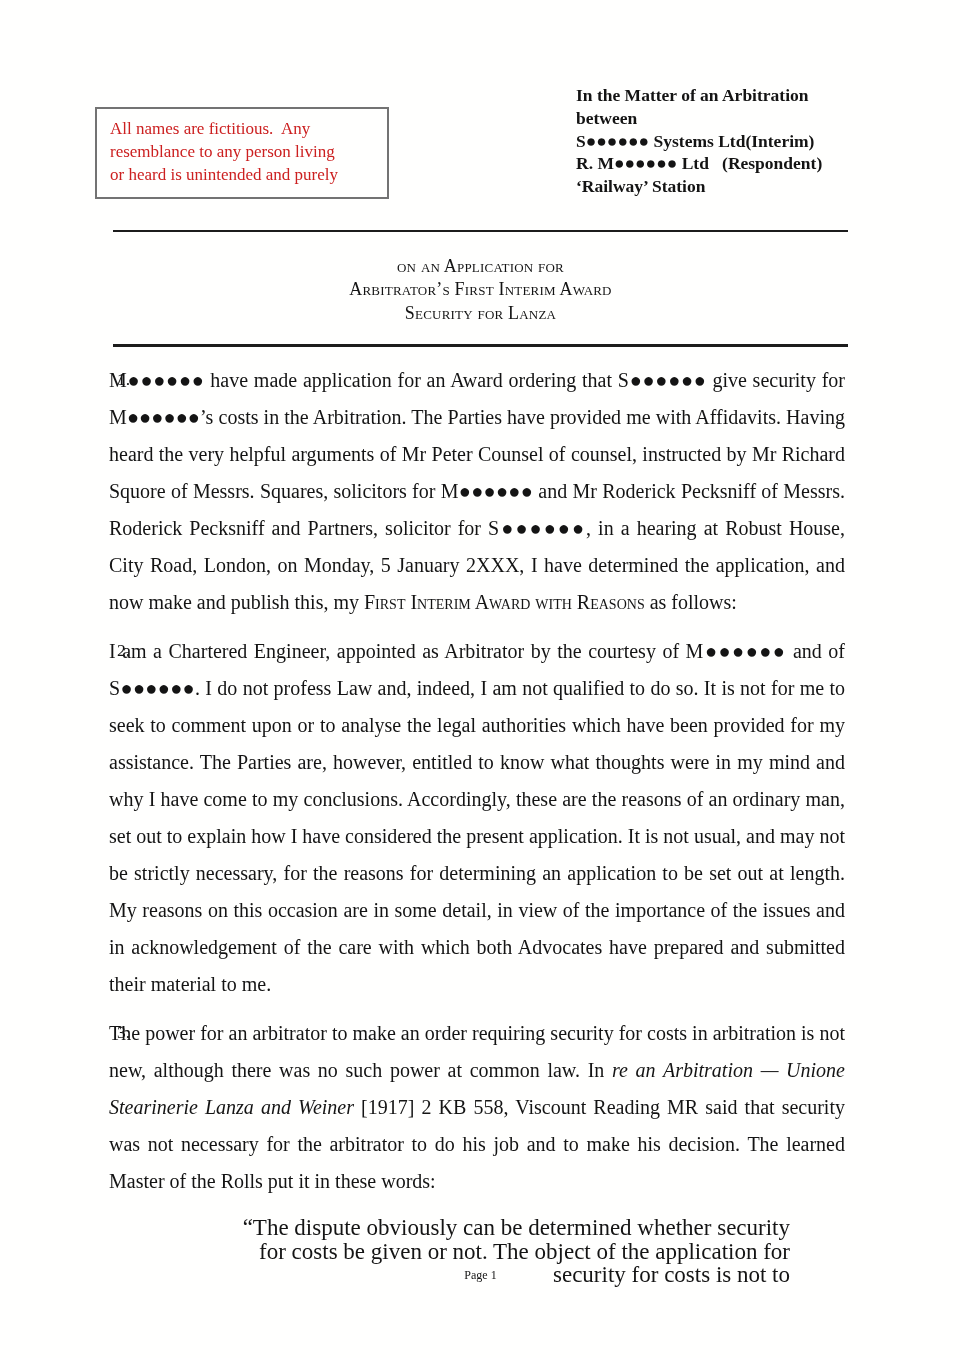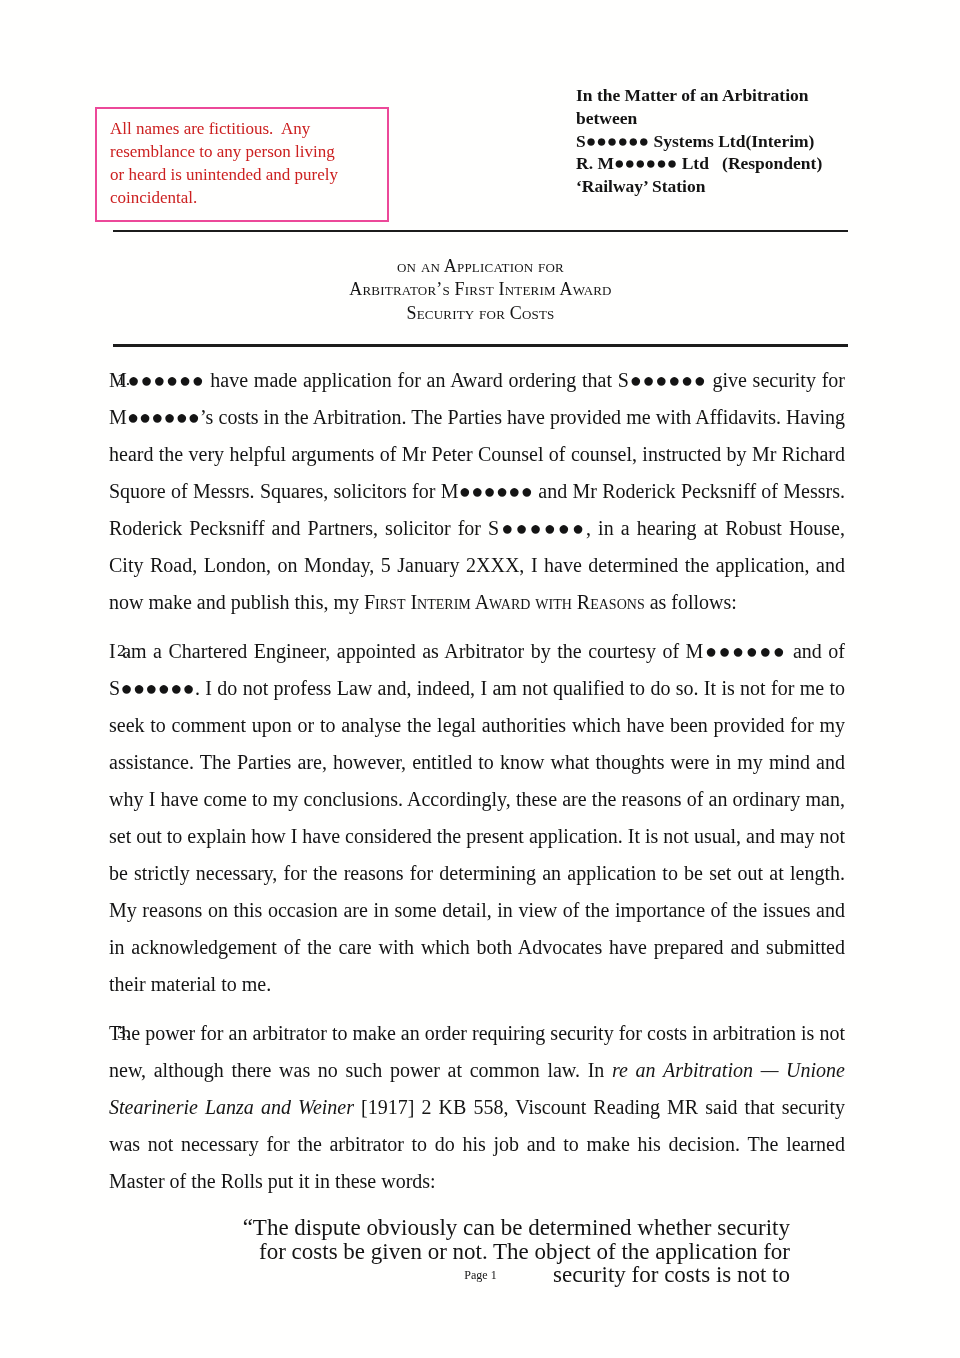--- a/index.html
+++ b/index.html
@@ -10,21 +10,21 @@
     position: relative;
     font-family: "Liberation Serif", "DejaVu Serif", serif;
     color: #141414;
     overflow: hidden;
   }
   .disclaimer-box {
     position: absolute;
     left: 95px;
     top: 107px;
     width: 266px;
-    border: 2px solid #ec4899;
+    border: 2px solid #737373;
     color: #cc2020;
     padding: 8px 11px 11px 13px;
     font-size: 17px;
     line-height: 23px;
   }
   .disclaimer-box div { white-space: pre-wrap; }
   .case-caption {
     position: absolute;
     left: 576px;
     top: 84px;
@@ -91,37 +91,36 @@
     font-size: 12px;
   }
 </style>
 </head>
 <body>
 
 <div class="disclaimer-box">
     <div>All names are fictitious.  Any</div>
     <div>resemblance to any person living</div>
     <div>or heard is unintended and purely</div>
-    <div>coincidental.</div>
   </div>
 
 <div class="case-caption">
     <div>In the Matter of an Arbitration</div>
     <div>between</div>
     <div>S●●●●●● Systems Ltd(Interim)</div>
     <div>R. M●●●●●● Ltd   (Respondent)</div>
     <div>‘Railway’ Station</div>
   </div>
 
 <div class="rule rule-top"></div>
 
 <div class="award-title">
     <div>on an Application for</div>
     <div>Arbitrator’s First Interim Award</div>
-    <div>Security for Costs</div>
+    <div>Security for Lanza</div>
   </div>
 
 <div class="rule rule-bottom"></div>
 
 <div class="body-block">
 
   <div class="para">
     <span class="para-number">1.</span>
     <div class="para-text"><span class="seg-normal">M●●●●●● have made application for an Award ordering that S●●●●●● give security for M●●●●●●’s costs in the Arbitration.  The Parties have provided me with Affidavits.  Having heard the very helpful arguments of Mr Peter Counsel of counsel, instructed by Mr Richard Squore of Messrs. Squares, solicitors for M●●●●●● and Mr Roderick Pecksniff of Messrs. Roderick Pecksniff and Partners, solicitor for S●●●●●●, in a hearing at Robust House, City Road, London, on Monday, 5 January 2XXX, I have determined the application, and now make and publish this, my </span><span class="seg-smallcaps">First Interim Award with Reasons</span><span class="seg-normal"> as follows:</span></div>
   </div>

